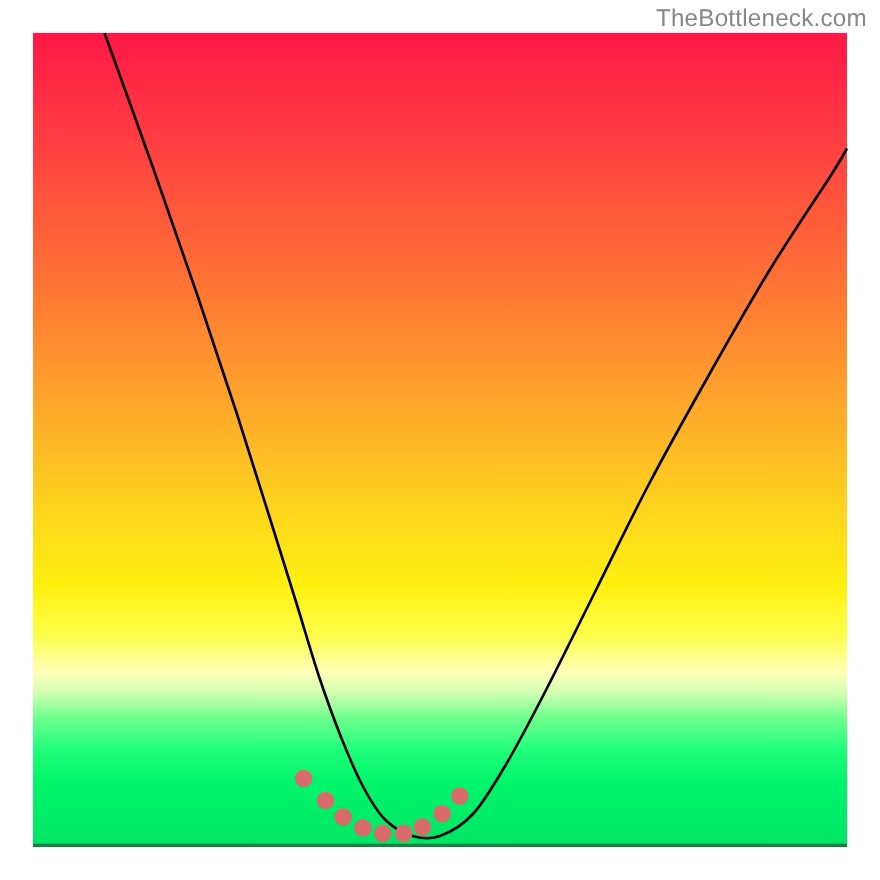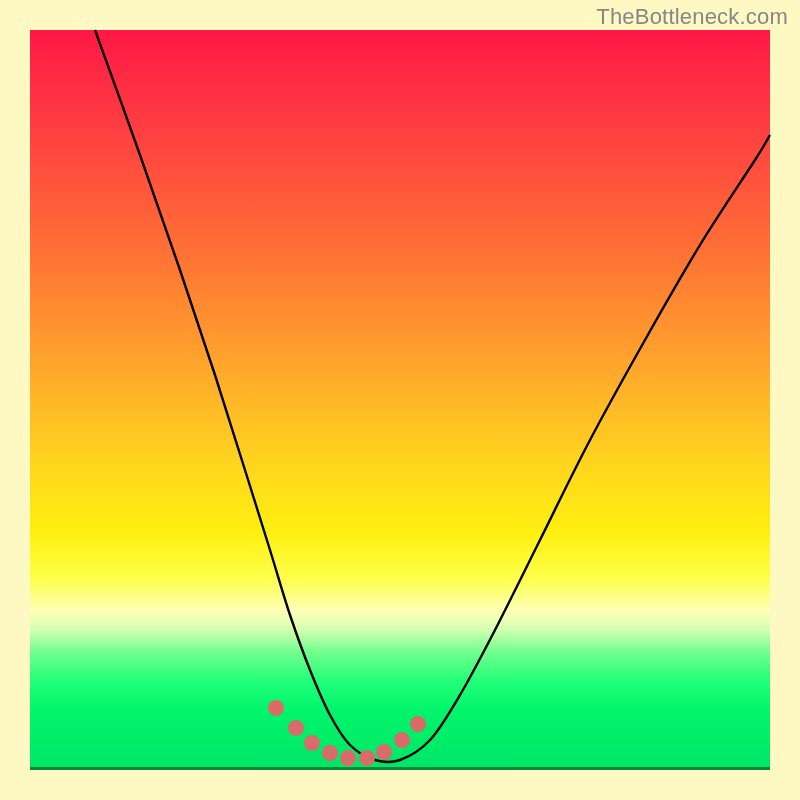--- a/index.html
+++ b/index.html
@@ -10,21 +10,21 @@
     background: #000;
     overflow: hidden;
     font-family: Arial, Helvetica, sans-serif;
   }
   .frame {
     position: absolute;
     left: 0;
     top: 0;
     width: 800px;
     height: 800px;
-    background: #fef9c3;
+    background: #ffffff;
   }
   .plot {
     position: absolute;
     left: 30px;
     top: 30px;
     width: 740px;
     height: 740px;
     
     background: linear-gradient(
       to bottom,

